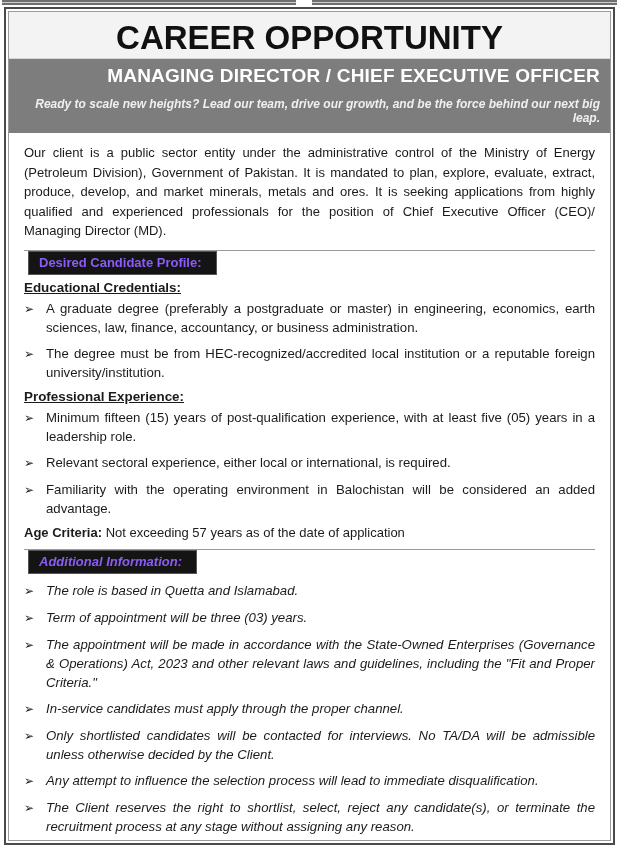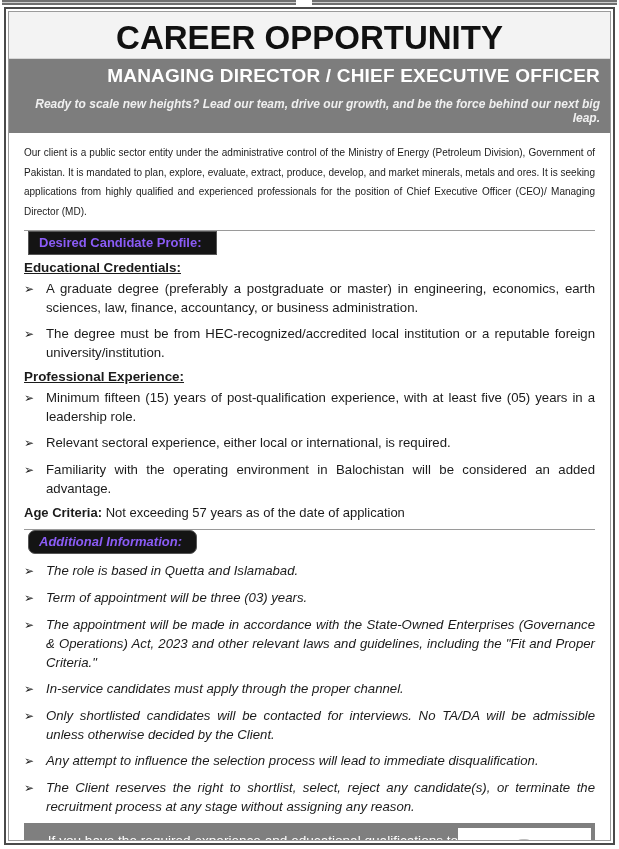--- a/index.html
+++ b/index.html
@@ -31,29 +31,29 @@
   .masthead h1 { font-size: 33px; font-weight: 800; letter-spacing: 0px; color: #111; }
 
   .band {
     background: var(--band, #7d7d7d); color: #fff; text-align: right; padding: 6px 10px 8px;
   }
   .band .pos-title { font-size: 19px; font-weight: 800; letter-spacing: .2px; }
   .band .tagline { font-size: 12px; font-style: italic; color: #f0f0f0; margin-top: 10px; font-weight: bold; }
 
   .content { padding: 10px 15px 0; }
 
-  .intro { font-size: 10px; line-height: 19.5px; text-align: justify; }
+  .intro { font-size: 13px; line-height: 19.5px; text-align: justify; }
 
   .section-head { border-top: 1px solid var(--rule, #9a9a9a); margin-top: 9px; }
   .badge {
     display: inline-block; background: var(--badge, #141414); color: #8b5cf6;
     font-size: 13px; font-weight: bold; padding: 3px 14px 4px 10px; margin-left: 4px;
     border: 1px solid #555;
   }
-  .badge.italic { font-style: italic; border-radius: 7px; }
+  .badge.italic { font-style: italic; }
 
   .subhead { font-size: 13.4px; font-weight: bold; text-decoration: underline; margin: 5px 0 4px; }
 
   .bullet { display: flex; margin: 0 0 7px; font-size: 13.2px; line-height: 19px; }
   .bullet .marker { width: 22px; flex: 0 0 22px; font-size: 12px; padding-top: 1px; color: #222; }
   .bullet .btext { flex: 1; text-align: justify; }
 
   .list.first-gap { margin-top: 7px; }
   .italic-list .bullet { font-style: italic; }
   .italic-list .marker { font-style: normal; }

